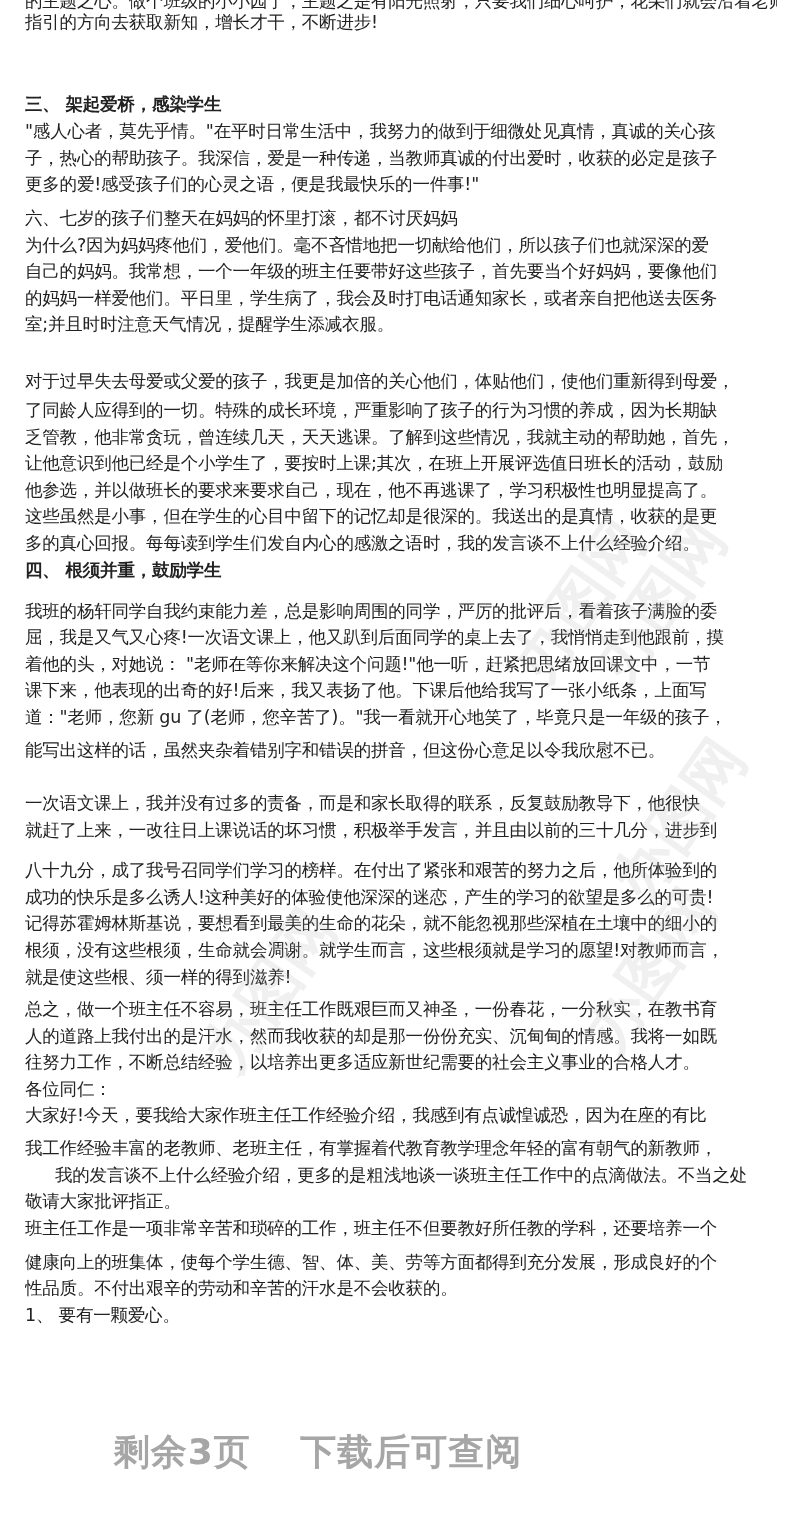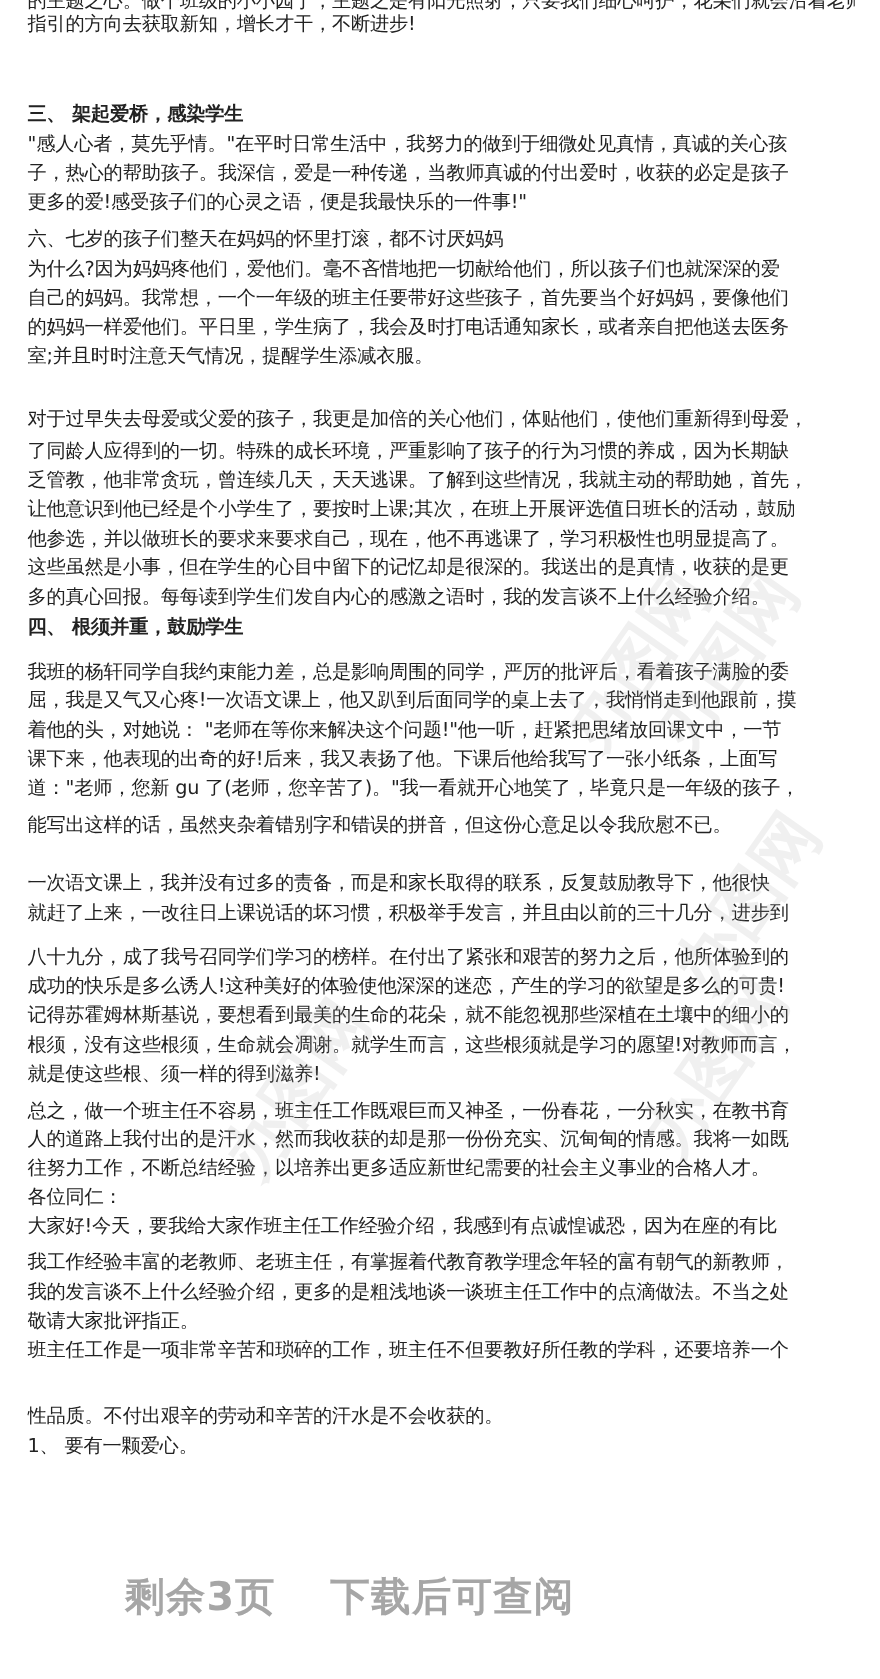--- a/index.html
+++ b/index.html
@@ -50,23 +50,24 @@
     <div class="line" style="top: 857px;">八十九分，成了我号召同学们学习的榜样。在付出了紧张和艰苦的努力之后，他所体验到的</div>
     <div class="line" style="top: 910px;">记得苏霍姆林斯基说，要想看到最美的生命的花朵，就不能忽视那些深植在土壤中的细小的</div>
     <div class="line" style="top: 937px;">根须，没有这些根须，生命就会凋谢。就学生而言，这些根须就是学习的愿望!对教师而言，</div>
     <div class="line" style="top: 964px;">就是使这些根、须一样的得到滋养!</div>
     <div class="line" style="top: 996px; font-family: Liberation Serif, serif;">总之，做一个班主任不容易，班主任工作既艰巨而又神圣，一份春花，一分秋实，在教书育</div>
     <div class="line" style="top: 1023px;">人的道路上我付出的是汗水，然而我收获的却是那一份份充实、沉甸甸的情感。我将一如既</div>
     <div class="line" style="top: 1049px;">往努力工作，不断总结经验，以培养出更多适应新世纪需要的社会主义事业的合格人才。</div>
     <div class="line" style="top: 1076px;">各位同仁：</div>
     <div class="line" style="top: 1102px;">大家好!今天，要我给大家作班主任工作经验介绍，我感到有点诚惶诚恐，因为在座的有比</div>
     <div class="line" style="top: 1135px;">我工作经验丰富的老教师、老班主任，有掌握着代教育教学理念年轻的富有朝气的新教师，</div>
-    <div class="line" style="top: 1162px;">我的发言谈不上什么经验介绍，更多的是粗浅地谈一谈班主任工作中的点滴做法。不当之处</div>
+    <div class="line" style="top: 1162px; text-align: center;">我的发言谈不上什么经验介绍，更多的是粗浅地谈一谈班主任工作中的点滴做法。不当之处</div>
     <div class="line" style="top: 1188px;">敬请大家批评指正。</div>
     <div class="line" style="top: 1215px;">班主任工作是一项非常辛苦和琐碎的工作，班主任不但要教好所任教的学科，还要培养一个</div>
+    <div class="line" style="top: 1249px;">健康向上的班集体，使每个学生德、智、体、美、劳等方面都得到充分发展，形成良好的个</div>
     <div class="line" style="top: 1275px;">性品质。不付出艰辛的劳动和辛苦的汗水是不会收获的。</div>
     <div class="line" style="top: 1302px;">1、  要有一颗爱心。</div>
   </div>
 
 <div class="watermark" style="left:490px; top:560px;">办图网</div>
 <div class="watermark" style="left:570px; top:560px;">办图网</div>
 <div class="watermark" style="left:180px; top:950px;">办图网</div>
 <div class="watermark" style="left:560px; top:930px;">办图网</div>
 <div class="watermark" style="left:590px; top:780px;">办图网</div>
 

